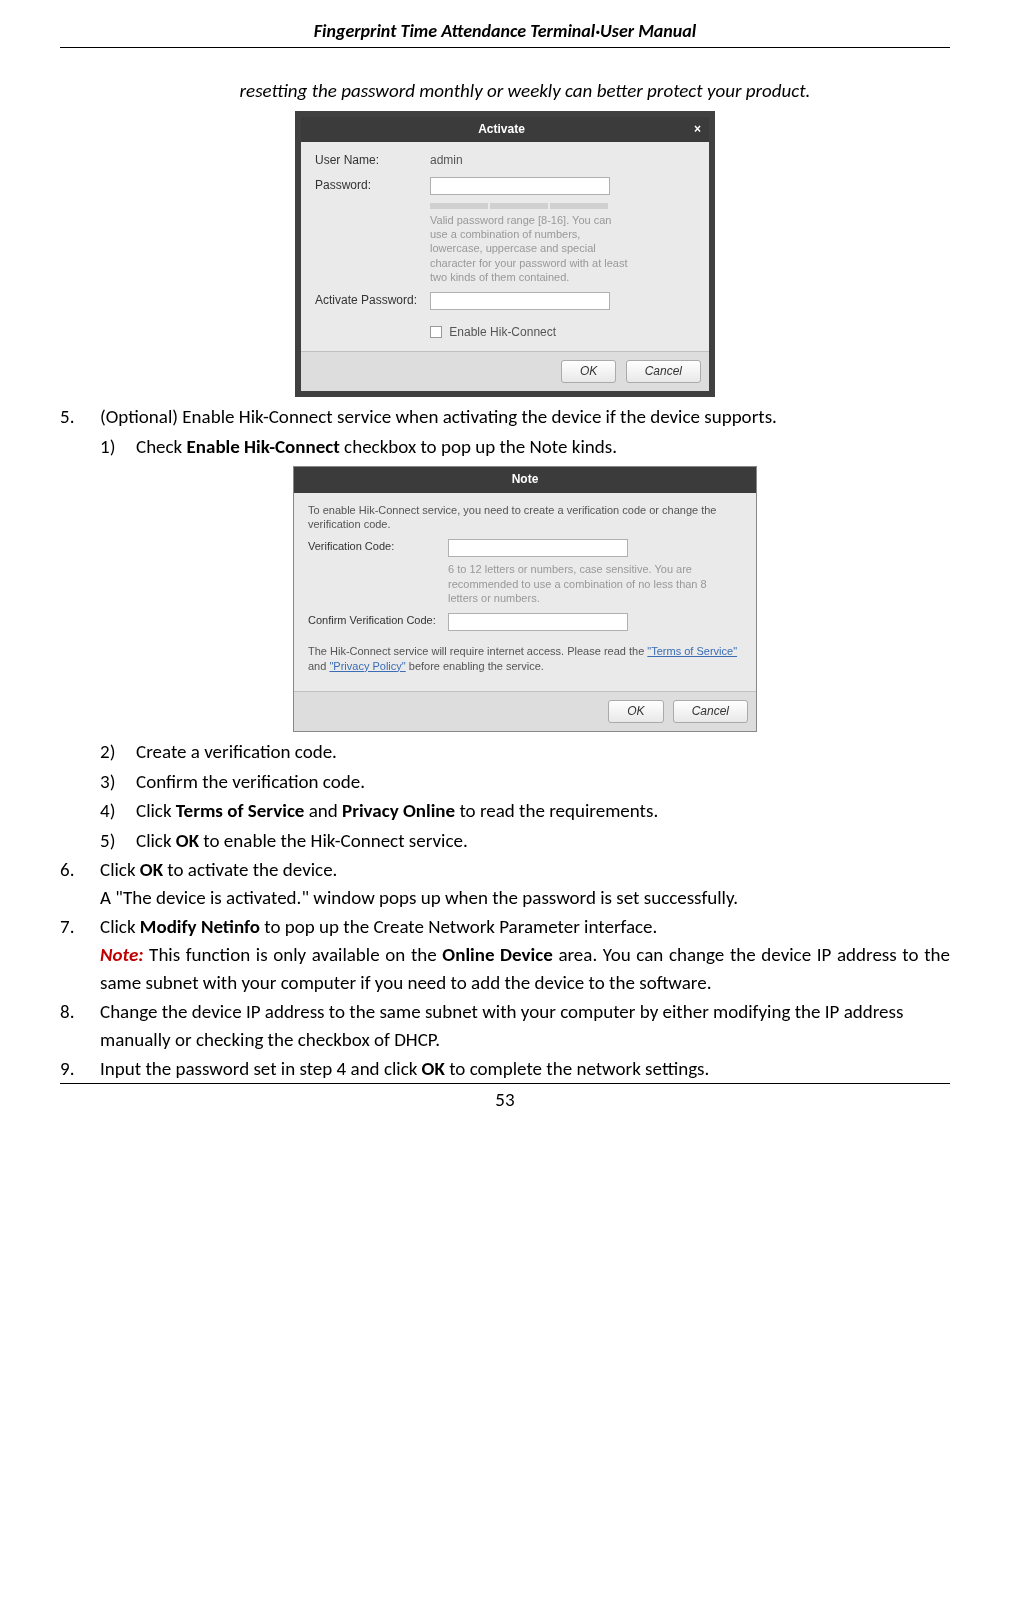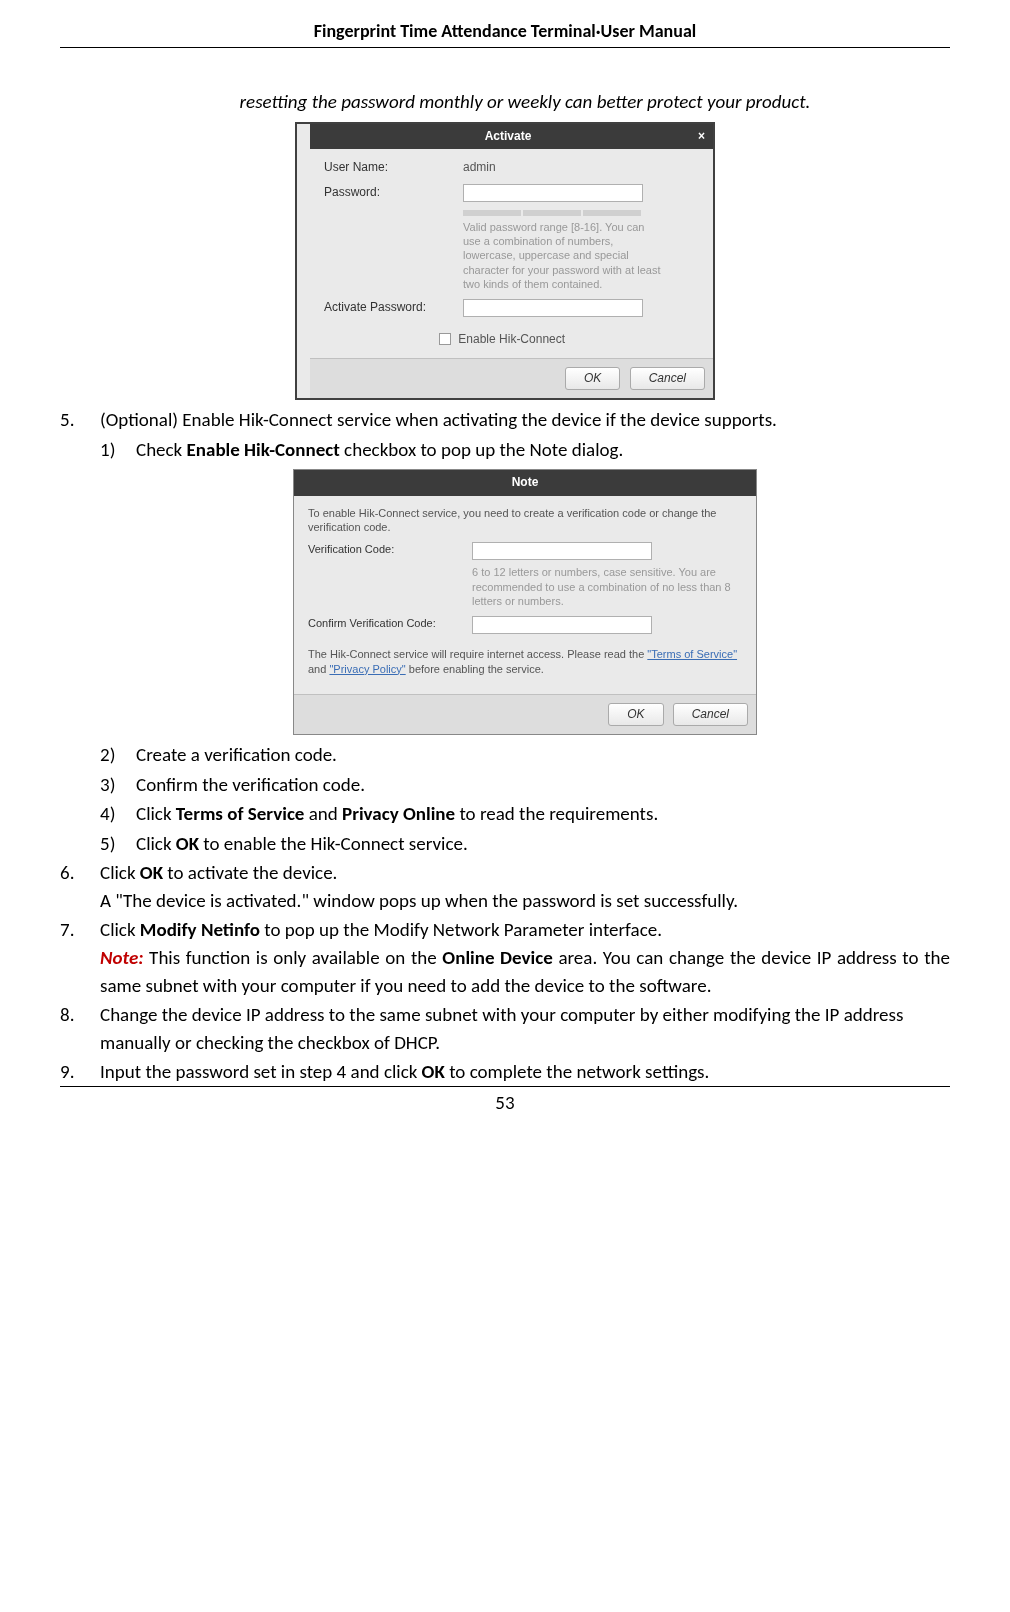--- a/index.html
+++ b/index.html
@@ -10,60 +10,60 @@
       margin: 0 auto;
       padding: 20px 60px;
       color: #000;
     }
     .header-title {
       text-align: center;
       font-weight: bold;
       font-size: 18px;
       padding-bottom: 5px;
       border-bottom: 1.5px solid #000;
-      margin-bottom: 40px;
+      margin-bottom: 29px;
+      font-style: italic;
     }
     .content { font-size: 19px; line-height: 1.45; }
     .italic { font-style: italic; }
     .bold { font-weight: bold; }
     .bold-italic { font-weight: bold; font-style: italic; }
     .red { color: #c00000; }
     .ol-main-item { display: flex; margin-top: 2px; }
     .ol-main-num { width: 28px; flex-shrink: 0; }
     .ol-main-body { flex: 1; padding-left: 12px; }
     .ol-sub-item { display: flex; margin-top: 2px; }
     .ol-sub-num { width: 28px; flex-shrink: 0; }
     .ol-sub-body { flex: 1; padding-left: 8px; }
     .screenshot-container { text-align: center; margin: 6px 0; }
     
     .activate-dialog {
       display: inline-block;
       width: 420px;
       background: #eaeaea;
-      border: 2px solid #404040;
+      border: 6px solid #404040;
       text-align: left;
       font-size: 12px;
       font-family: Arial, sans-serif;
-      padding-left: 13px;
     }
     .dialog-titlebar {
       background: #3b3b3b;
       color: #fff;
       padding: 4px 8px;
       display: flex;
       justify-content: space-between;
       align-items: center;
       font-size: 12px;
     }
     .dialog-title-text { flex: 1; text-align: center; font-weight: bold; }
     .close-btn { cursor: pointer; font-weight: bold; }
     .activate-body { padding: 10px 14px; background: #eaeaea; color: #555; }
     .form-row { display: flex; margin-bottom: 8px; align-items: flex-start; }
     .form-label { width: 115px; color: #333; flex-shrink: 0; }
-    .form-value { flex: 1; margin-left: 24px; }
+    .form-value { flex: 1; }
     .text-input {
       width: 180px; height: 18px; background: #fff;
       border: 1px solid #b0b0b0; display: inline-block;
     }
     .pw-strength { display: flex; gap: 2px; margin: 2px 0 4px 0; }
     .pw-seg { width: 58px; height: 6px; background: #d0d0d0; }
     .hint-text { color: #999; font-size: 11px; line-height: 1.3; max-width: 200px; }
     .checkbox-row { margin-left: 115px; margin-top: 6px; color: #555; }
     .checkbox-box {
       display: inline-block; width: 12px; height: 12px;
@@ -147,21 +147,21 @@
     </div>
   </div>
 
   <div class="ol-main-item">
     <div class="ol-main-num">5.</div>
     <div class="ol-main-body">
       <div>(Optional) Enable Hik-Connect service when activating the device if the device supports.</div>
       <div class="ol-sub-item">
         <div class="ol-sub-num">1)</div>
         <div class="ol-sub-body">
-          <span>Check </span><span class="bold">Enable Hik-Connect</span><span> checkbox to pop up the Note dialog.</span>
+          <span>Check </span><span class="bold">Enable Hik-Connect</span><span> checkbox to pop up the Note kinds.</span>
         </div>
       </div>
 
       <div class="screenshot-container">
         <div class="note-dialog">
           <div class="dialog-titlebar">
             <span></span>
             <span class="dialog-title-text">Note</span>
             <span></span>
           </div>
@@ -216,21 +216,21 @@
     <div class="ol-main-num">6.</div>
     <div class="ol-main-body">
       <div><span>Click </span><span class="bold">OK</span><span> to activate the device.</span></div>
       <div>A "The device is activated." window pops up when the password is set successfully.</div>
     </div>
   </div>
 
   <div class="ol-main-item">
     <div class="ol-main-num">7.</div>
     <div class="ol-main-body">
-      <div><span>Click </span><span class="bold">Modify Netinfo</span><span> to pop up the Modify Network Parameter interface.</span></div>
+      <div><span>Click </span><span class="bold">Modify Netinfo</span><span> to pop up the Create Network Parameter interface.</span></div>
       <div class="justify">
         <span class="bold-italic red">Note:</span><span> This function is only available on the </span><span class="bold">Online Device</span><span> area. You can change the device IP address to the same subnet with your computer if you need to add the device to the software.</span>
       </div>
     </div>
   </div>
 
   <div class="ol-main-item">
     <div class="ol-main-num">8.</div>
     <div class="ol-main-body">Change the device IP address to the same subnet with your computer by either modifying the IP address manually or checking the checkbox of DHCP.</div>
   </div>

